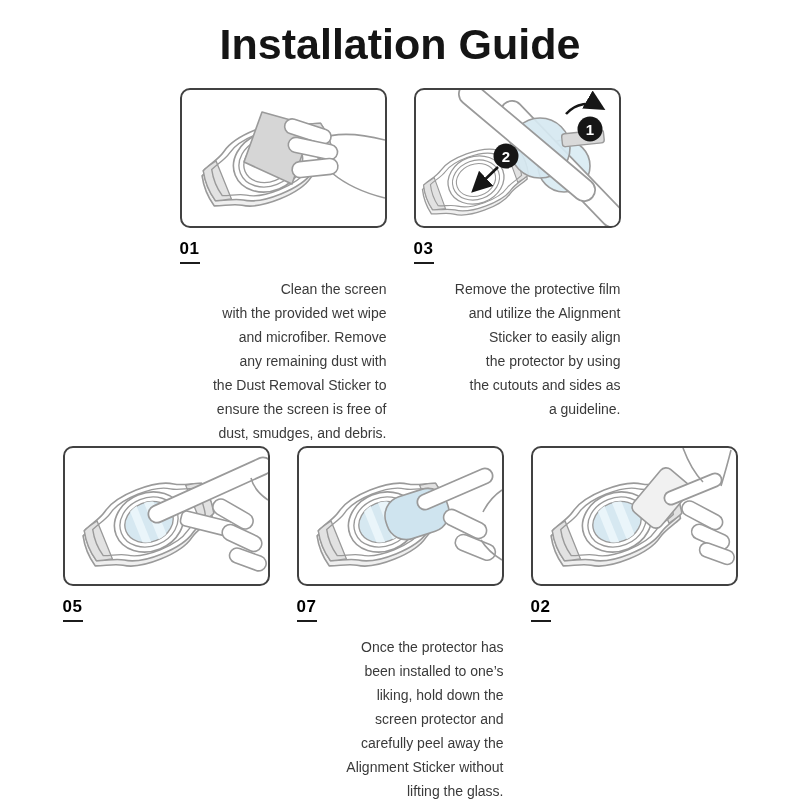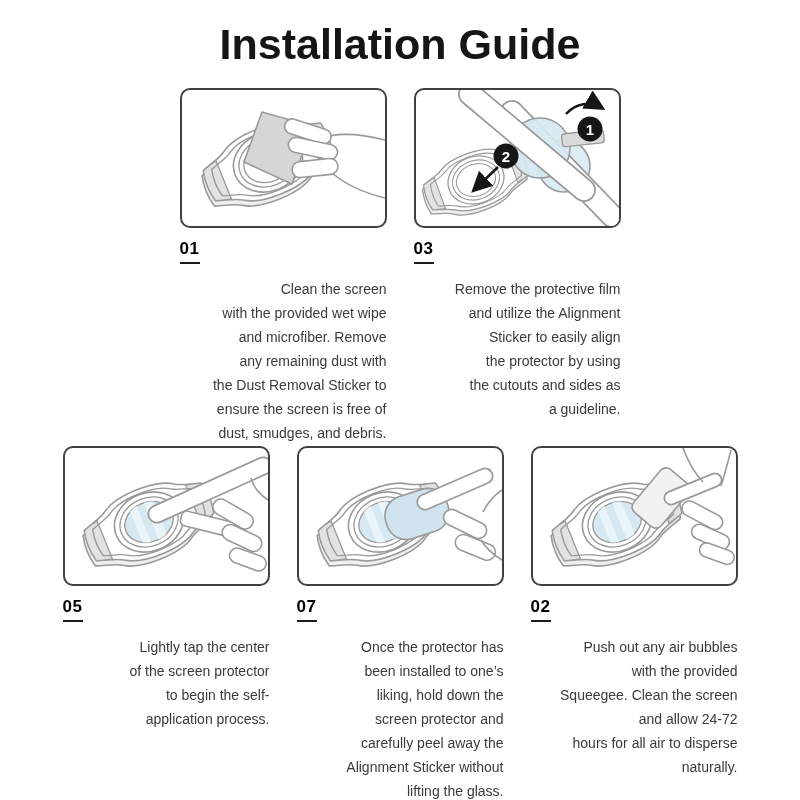--- a/index.html
+++ b/index.html
@@ -138,24 +138,20 @@
           </g>
           <g>
             <rect x="146" y="58" width="44" height="16" rx="8" fill="#fff" stroke="#9a9a9a" stroke-width="1.6" transform="rotate(30 168 66)"></rect>
             <rect x="156" y="82" width="42" height="16" rx="8" fill="#fff" stroke="#9a9a9a" stroke-width="1.6" transform="rotate(25 177 90)"></rect>
             <rect x="164" y="104" width="38" height="15" rx="7.5" fill="#fff" stroke="#9a9a9a" stroke-width="1.6" transform="rotate(20 183 111)"></rect>
           </g>
           <path d="M 203 52 C 194 46 188 38 186 30" fill="none" stroke="#9a9a9a" stroke-width="1.6"></path>
         </svg>
       </div>
       <div class="step-number">05</div>
-      <p class="step-text">Lightly tap the center
-of the screen protector
-to begin the self-
-application process.</p>
     </section>
 
     <section class="step">
       <div class="frame">
         <svg viewBox="0 0 203 136">
           <g transform="translate(84,74) rotate(-22) scale(0.62)" style="--screen:#d6e8f1;--stripe:#eaf5fa;">
             <use href="#watch-base"></use>
           </g>
           <rect x="86" y="44" width="64" height="44" rx="20" fill="#cfe4ef" stroke="#9a9a9a" stroke-width="1.6" transform="rotate(-18 118 66)"></rect>
           <g>
@@ -194,22 +190,16 @@
           <g>
             <rect x="148" y="56" width="44" height="15" rx="7.5" fill="#fff" stroke="#9a9a9a" stroke-width="1.6" transform="rotate(28 162 64)"></rect>
             <rect x="158" y="78" width="40" height="15" rx="7.5" fill="#fff" stroke="#9a9a9a" stroke-width="1.6" transform="rotate(24 170 86)"></rect>
             <rect x="166" y="98" width="36" height="14" rx="7" fill="#fff" stroke="#9a9a9a" stroke-width="1.6" transform="rotate(20 182 105)"></rect>
           </g>
           <path d="M 150 0 C 156 16 162 26 170 34" fill="none" stroke="#9a9a9a" stroke-width="1.6"></path>
           <path d="M 198 2 C 194 18 191 28 188 38" fill="none" stroke="#9a9a9a" stroke-width="1.6"></path>
         </svg>
       </div>
       <div class="step-number">02</div>
-      <p class="step-text">Push out any air bubbles
-with the provided
-Squeegee. Clean the screen
-and allow 24-72
-hours for all air to disperse
-naturally.</p>
     </section>
 
   </div>
 </div>
 
 </body></html>

